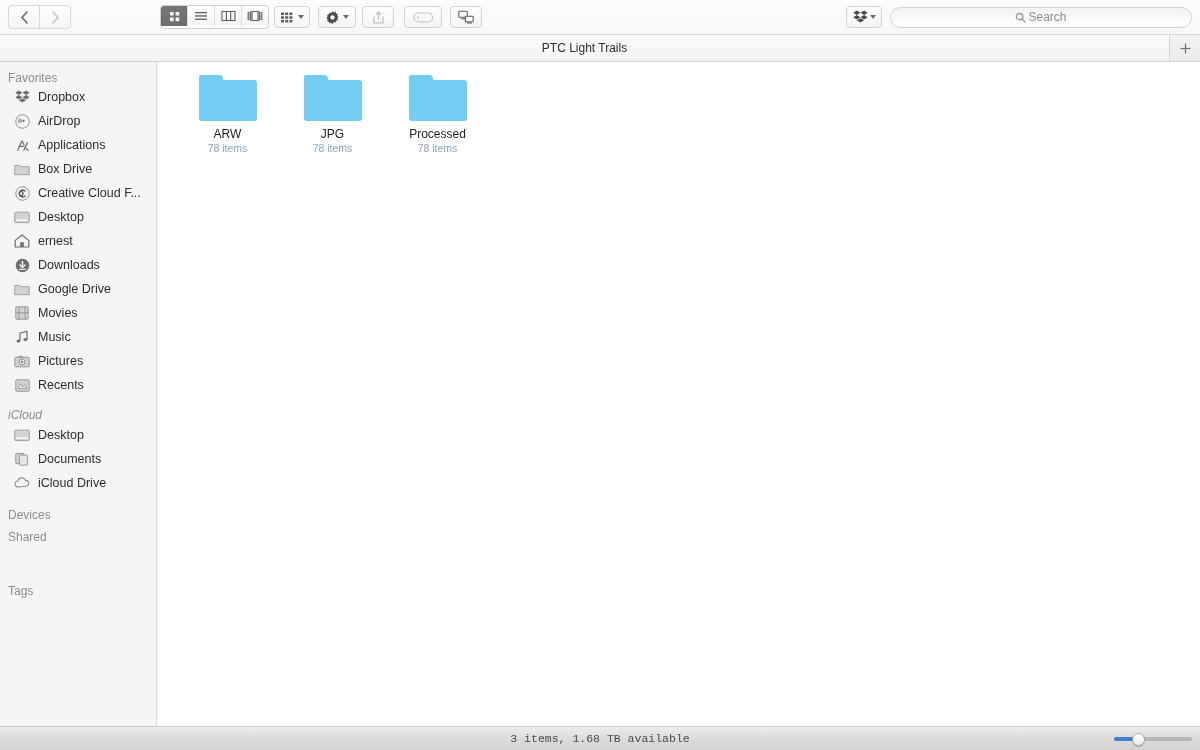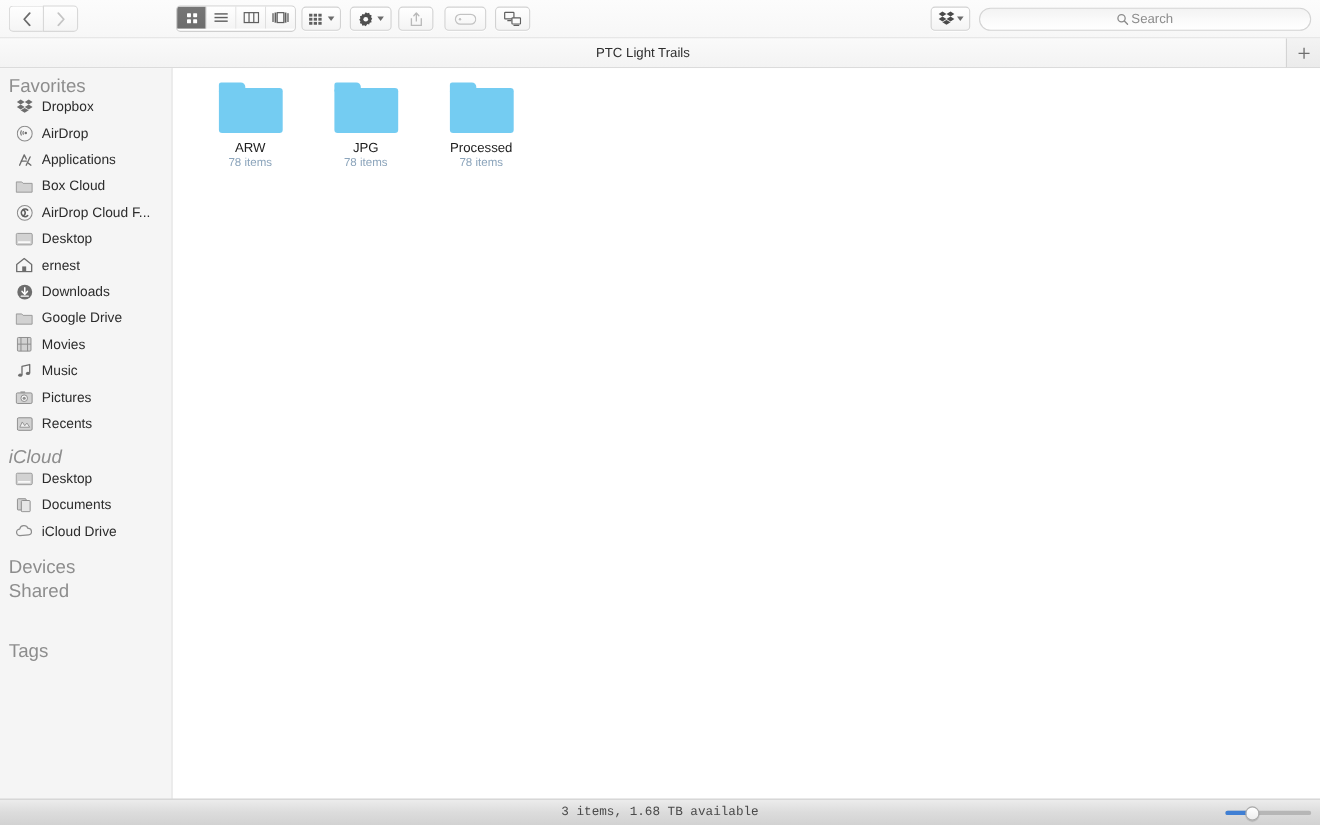--- a/index.html
+++ b/index.html
@@ -193,21 +193,21 @@
     width: 157px;
     flex: 0 0 157px;
     background: #f5f5f5;
     border-right: 1px solid #dcdcdc;
     padding-top: 6px;
     overflow: hidden;
     box-sizing: border-box;
   }
 
   .sb-header {
-    font-size: 17px;
+    font-size: 12px;
     color: #8d8d8d;
     padding: 4px 0 3px 8px;
     height: 17px;
     line-height: 13px;
     box-sizing: border-box;
   }
 
   .sb-item {
     height: 24px;
     display: flex;
@@ -522,32 +522,32 @@
         </span>
         <span class="sb-label">Applications</span>
       </div>
 
       <div class="sb-item">
         <span class="sb-icon">
           <svg width="16" height="13" viewBox="0 0 16 13">
             <path d="M0.8 2.4 h5 l1.2 1.3 h8.2 v8 h-14.4 z" fill="#d2d2d2" stroke="#9a9a9a" stroke-width="0.9"></path>
           </svg>
         </span>
-        <span class="sb-label">Box Cloud</span>
+        <span class="sb-label">Box Drive</span>
       </div>
 
       <div class="sb-item">
         <span class="sb-icon">
           <svg width="15" height="15" viewBox="0 0 16 16">
             <circle cx="8" cy="8" r="7.2" fill="none" stroke="#8d8d8d" stroke-width="1"></circle>
             <path d="M10.8 5.4 a3.6 3.6 0 1 0 0 5.2" fill="none" stroke="#5f5f5f" stroke-width="1.6" stroke-linecap="round"></path>
             <path d="M6.4 5 a3.2 3.2 0 0 1 0 6" fill="none" stroke="#5f5f5f" stroke-width="1.6" stroke-linecap="round"></path>
           </svg>
         </span>
-        <span class="sb-label">AirDrop Cloud F...</span>
+        <span class="sb-label">Creative Cloud F...</span>
       </div>
 
       <div class="sb-item">
         <span class="sb-icon">
           <svg width="16" height="13" viewBox="0 0 16 13">
             <rect x="0.7" y="1.2" width="14.6" height="10.4" rx="1.2" fill="#d2d2d2" stroke="#9a9a9a" stroke-width="0.9"></rect>
             <rect x="2.4" y="8.4" width="11.2" height="1.4" fill="#ffffff"></rect>
           </svg>
         </span>
         <span class="sb-label">Desktop</span>

